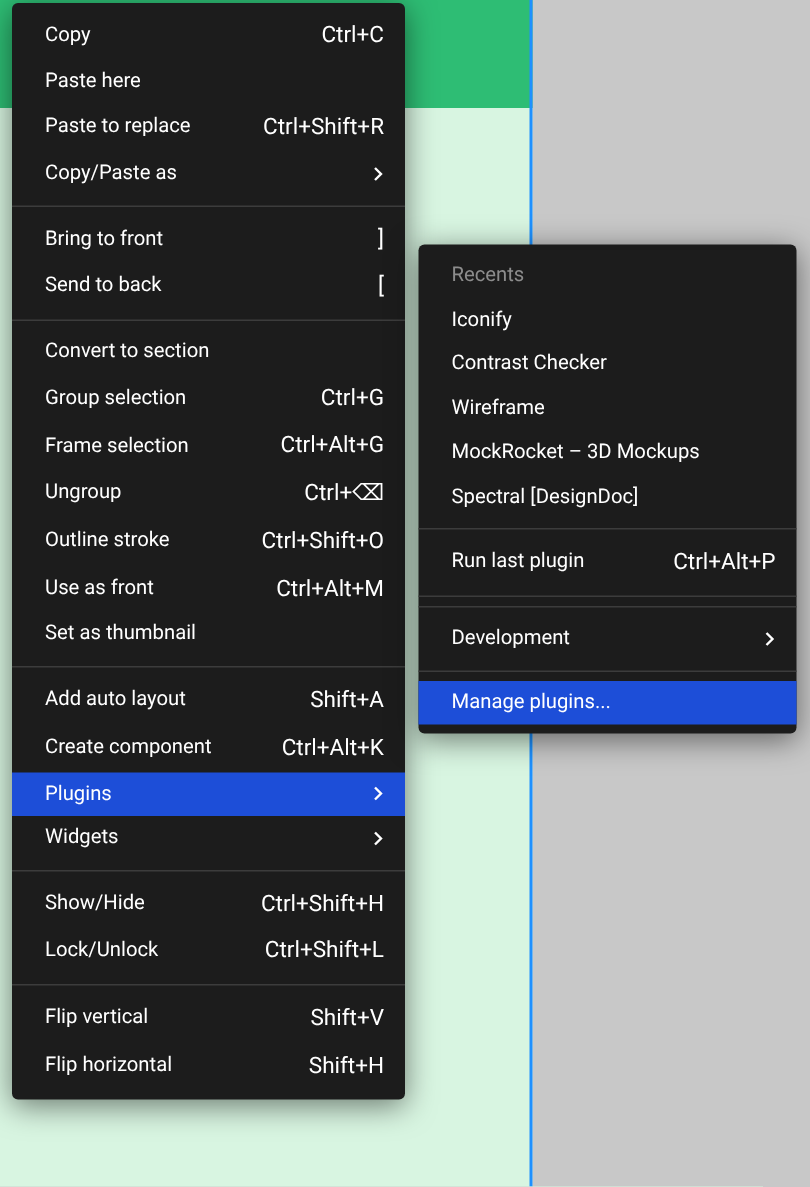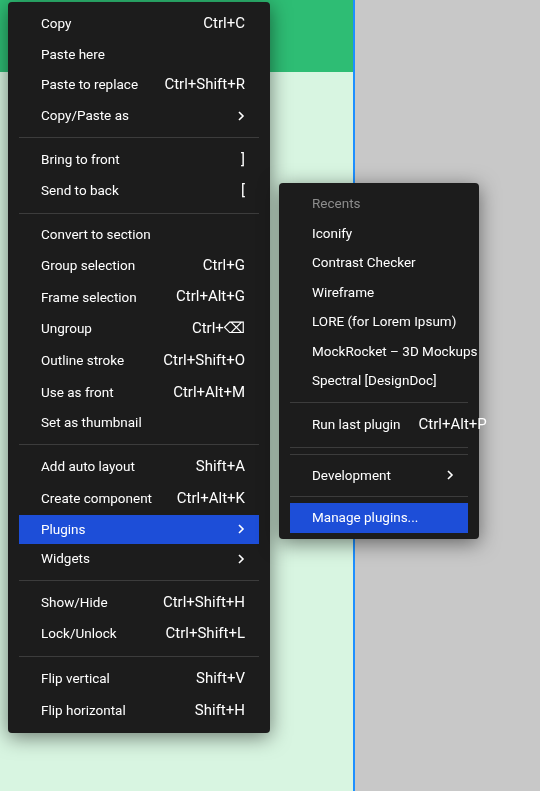--- a/index.html
+++ b/index.html
@@ -35,32 +35,31 @@
     height: 791px;
     background: #1e90ff;
   }
   .context-menu {
     position: absolute;
     background: #1c1c1c;
     border-radius: 4px;
     box-shadow: 0 4px 20px rgba(0,0,0,0.5);
     font-size: 13.5px;
     color: #ffffff;
-    padding: 6px 11px;
+    padding: 6px 0;
   }
   .main-menu {
     top: 2px;
     left: 8px;
     width: 262px;
   }
   .sub-menu {
     top: 163px;
     left: 279px;
-    width: 200px;
-    margin-top: 20px;
+    width: 252px;
   }
   .menu-item {
     display: flex;
     align-items: center;
     justify-content: space-between;
     padding: 5px 14px 5px 22px;
     white-space: nowrap;
     cursor: default;
     line-height: 1.45;
   }
@@ -207,23 +206,20 @@
   <div class="menu-item">
     <span class="menu-label">Iconify</span>
   </div>
   <div class="menu-item">
     <span class="menu-label">Contrast Checker</span>
   </div>
   <div class="menu-item">
     <span class="menu-label">Wireframe</span>
   </div>
   <div class="menu-item">
-    <span class="menu-label">LORE (for Lorem Ipsum)</span>
-  </div>
-  <div class="menu-item">
     <span class="menu-label">MockRocket – 3D Mockups</span>
   </div>
   <div class="menu-item">
     <span class="menu-label">Spectral [DesignDoc]</span>
   </div>
 
   <div class="menu-sep"></div>
 
   <div class="menu-item">
     <span class="menu-label">Run last plugin</span>

